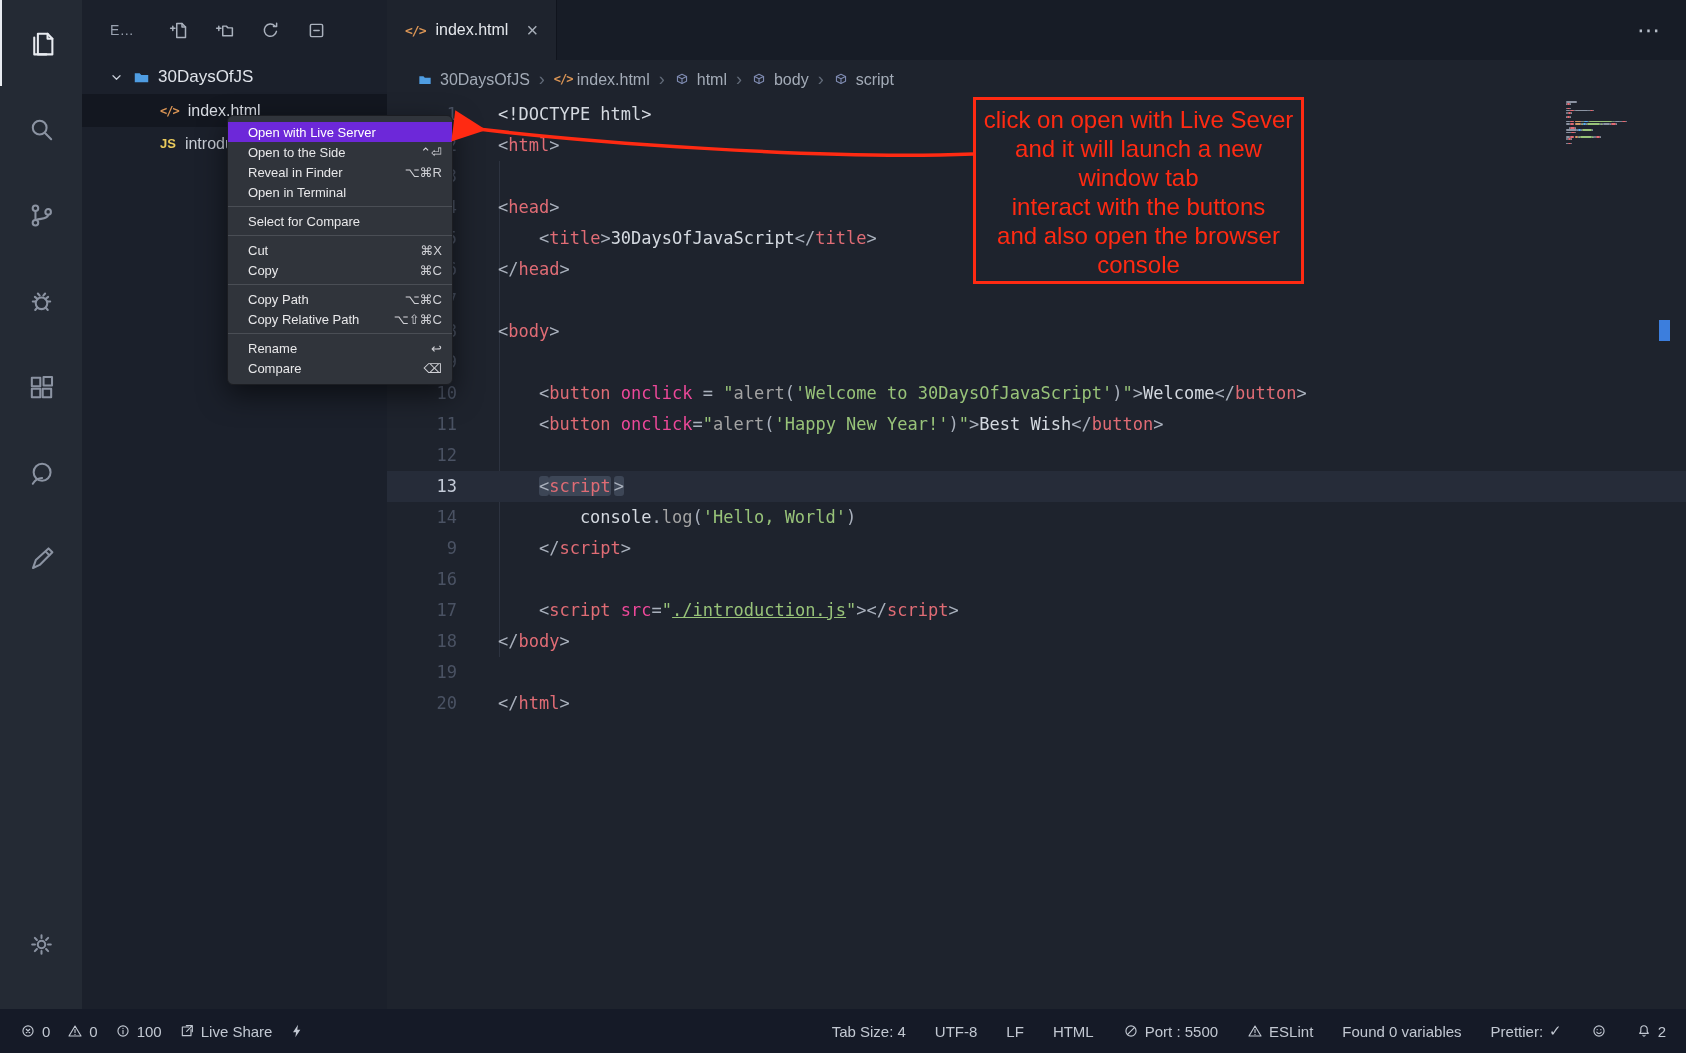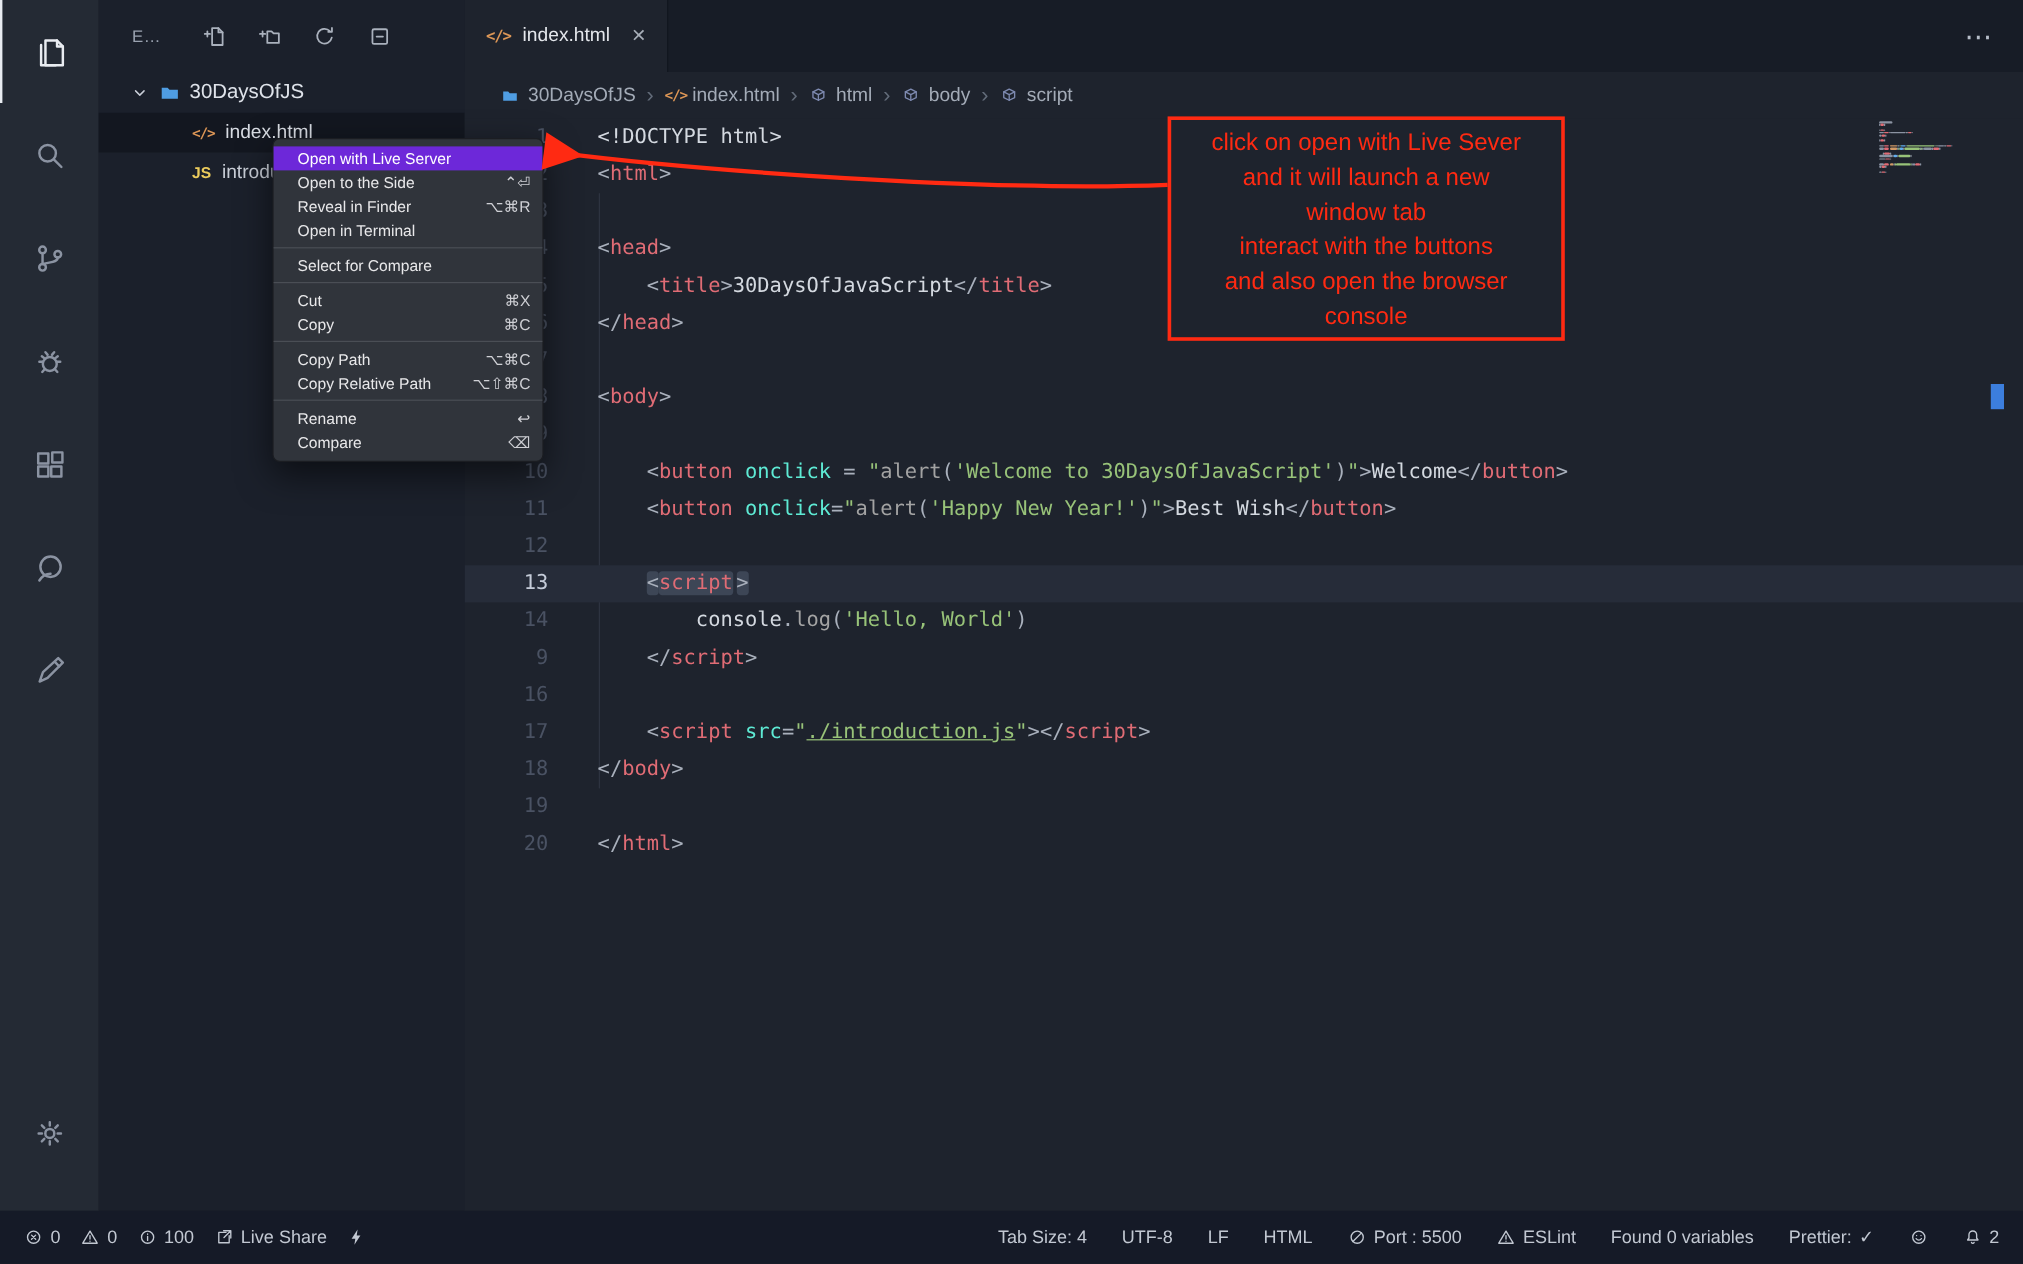--- a/index.html
+++ b/index.html
@@ -49,21 +49,21 @@
   .cube{color:#7e8ab0;}
 
   .editor{position:relative;flex:1;background:#1e232d;overflow:hidden;}
   .indent-guide{position:absolute;left:112px;top:62px;width:1px;height:496px;background:#2d3340;z-index:1;}
   .code{position:absolute;left:0;top:0;right:0;z-index:2;font:17px/31px "DejaVu Sans Mono",monospace;}
   .line{position:relative;height:31px;white-space:pre;padding-left:111px;}
   .line.current{background:#262c39;}
   .ln{position:absolute;left:0;top:0;width:70px;text-align:right;color:#4a5263;}
   .line.current .ln{color:#c4cbd8;}
   .tok.plain{color:#d4d9e0;} .tok.pun{color:#a9b0bc;} .tok.tag{color:#e06c75;}
-  .tok.attr{color:#5eead4;} .tok.str{color:#98c379;} .tok.fn{color:#a3a3a3;}
+  .tok.attr{color:#ec4899;} .tok.str{color:#98c379;} .tok.fn{color:#a3a3a3;}
   .tok.link{color:#98c379;text-decoration:underline;}
   .tok.hl,.tok.hlb{background:#3d4656;border-radius:3px;}
   .tok.hlb{margin-left:3px;}
 
   .minimap{position:absolute;right:28px;top:2px;width:92px;z-index:3;font-size:0;}
   .mm-row{height:2.2px;}
   .mm-row i{display:inline-block;height:1.7px;vertical-align:top;border-radius:1px;}
   .overview-marker{position:absolute;right:16px;top:221px;width:11px;height:21px;background:#3c7edd;z-index:3;}
 
   
@@ -72,21 +72,21 @@
     font-size:13px;color:#e8e8ea;}
   .cm-item{height:20px;display:flex;align-items:center;padding:0 10px 0 20px;cursor:pointer;}
   .cm-item.hilite{background:#6d28d9;color:#fff;}
   .cm-label{flex:1;white-space:nowrap;}
   .cm-short{color:#cfd0d5;margin-left:12px;white-space:nowrap;}
   .cm-sep{height:1px;background:#4a4e55;margin:4px 0;}
 
   
   .annotation-box{position:absolute;left:973px;top:97px;width:325px;height:181px;border:3px solid #ff2a12;
     z-index:40;display:flex;align-items:flex-start;justify-content:center;}
-  .annotation-text{margin-top:5px;color:#ff2a12;font-size:20px;line-height:29px;text-align:center;white-space:pre-line;}
+  .annotation-text{margin-top:5px;color:#ff2a12;font-size:24px;line-height:29px;text-align:center;white-space:pre-line;}
   .arrow-overlay{position:absolute;inset:0;width:1686px;height:1053px;z-index:60;pointer-events:none;}
 
   
   .status-bar{position:absolute;left:0;bottom:0;width:1686px;height:44px;background:#151a27;z-index:6;
     display:flex;align-items:center;padding:0 20px;box-sizing:border-box;color:#c2c8d2;font-size:15px;}
   .st-item{display:flex;align-items:center;gap:6px;cursor:pointer;white-space:nowrap;}
   .st-item svg{width:16px;height:16px;}
   .st-left{display:flex;align-items:center;gap:17px;}
   .st-right{margin-left:auto;display:flex;align-items:center;gap:29px;}
   .st-check{color:#c2c8d2;font-size:15px;}

